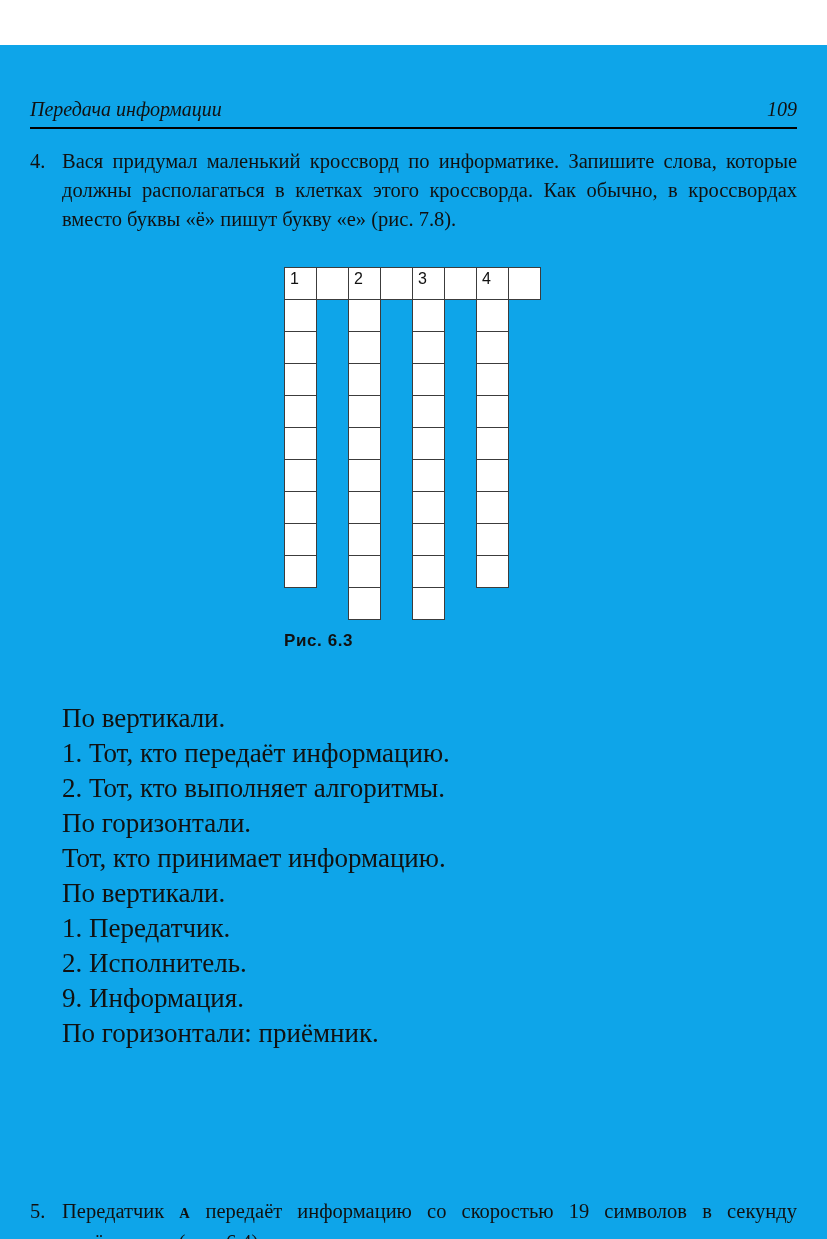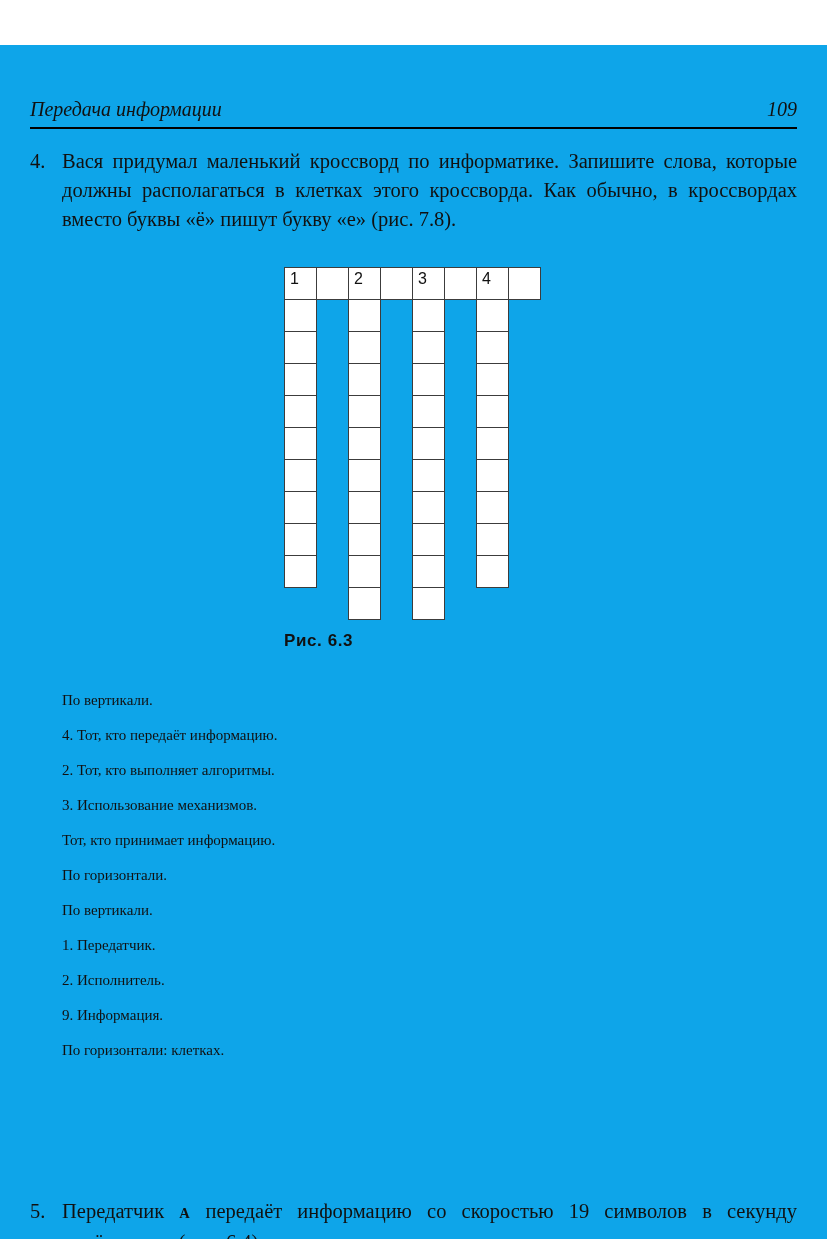--- a/index.html
+++ b/index.html
@@ -87,23 +87,23 @@
     font-family: "Liberation Sans", "DejaVu Sans", sans-serif;
     font-weight: bold;
     font-size: 17px;
     letter-spacing: 0.6px;
   }
 
   
   .clues {
     position: absolute;
     left: 62px;
-    top: 638px;
+    top: 656px;
     width: 735px;
-    font-size: 15px;
+    font-size: 27px;
   }
   .clues p {
     margin: 0;
     height: 35px;
     line-height: 35px;
   }
   .clues p.bold {
     font-weight: bold;
   }
 </style>
@@ -175,30 +175,29 @@
       <div class="cw-cell" style="left: 192px; top: 160px; width: 33px; height: 33px;"></div>
       <div class="cw-cell" style="left: 192px; top: 192px; width: 33px; height: 33px;"></div>
       <div class="cw-cell" style="left: 192px; top: 224px; width: 33px; height: 33px;"></div>
       <div class="cw-cell" style="left: 192px; top: 256px; width: 33px; height: 33px;"></div>
       <div class="cw-cell" style="left: 192px; top: 288px; width: 33px; height: 33px;"></div>
     </div>
   <div class="figure-caption">Рис. 6.3</div>
 
   <div class="clues">
     <p>По вертикали.</p>
-    <p>4. Тот, кто передаёт информацию.</p>
+    <p>1. Тот, кто передаёт информацию.</p>
     <p>2. Тот, кто выполняет алгоритмы.</p>
-    <p>3. Использование механизмов.</p>
+    <p>По горизонтали.</p>
     <p>Тот, кто принимает информацию.</p>
-    <p>По горизонтали.</p>
     <p>По вертикали.</p>
     <p>1. Передатчик.</p>
     <p>2. Исполнитель.</p>
     <p>9. Информация.</p>
-    <p>По горизонтали: клетках.</p>
+    <p>По горизонтали: приёмник.</p>
   </div>
 
   <section class="task task-5">
     <span class="task-num">5.</span>
     <p class="task-text"><span>Передатчик </span><span class="smallcap">А</span><span> передаёт информацию со скоростью 19 символов в секунду приёмнику </span><span class="smallcap">В</span><span> (рис. 6.4).</span></p>
   </section>
 
 </div>
 
 </body></html>

